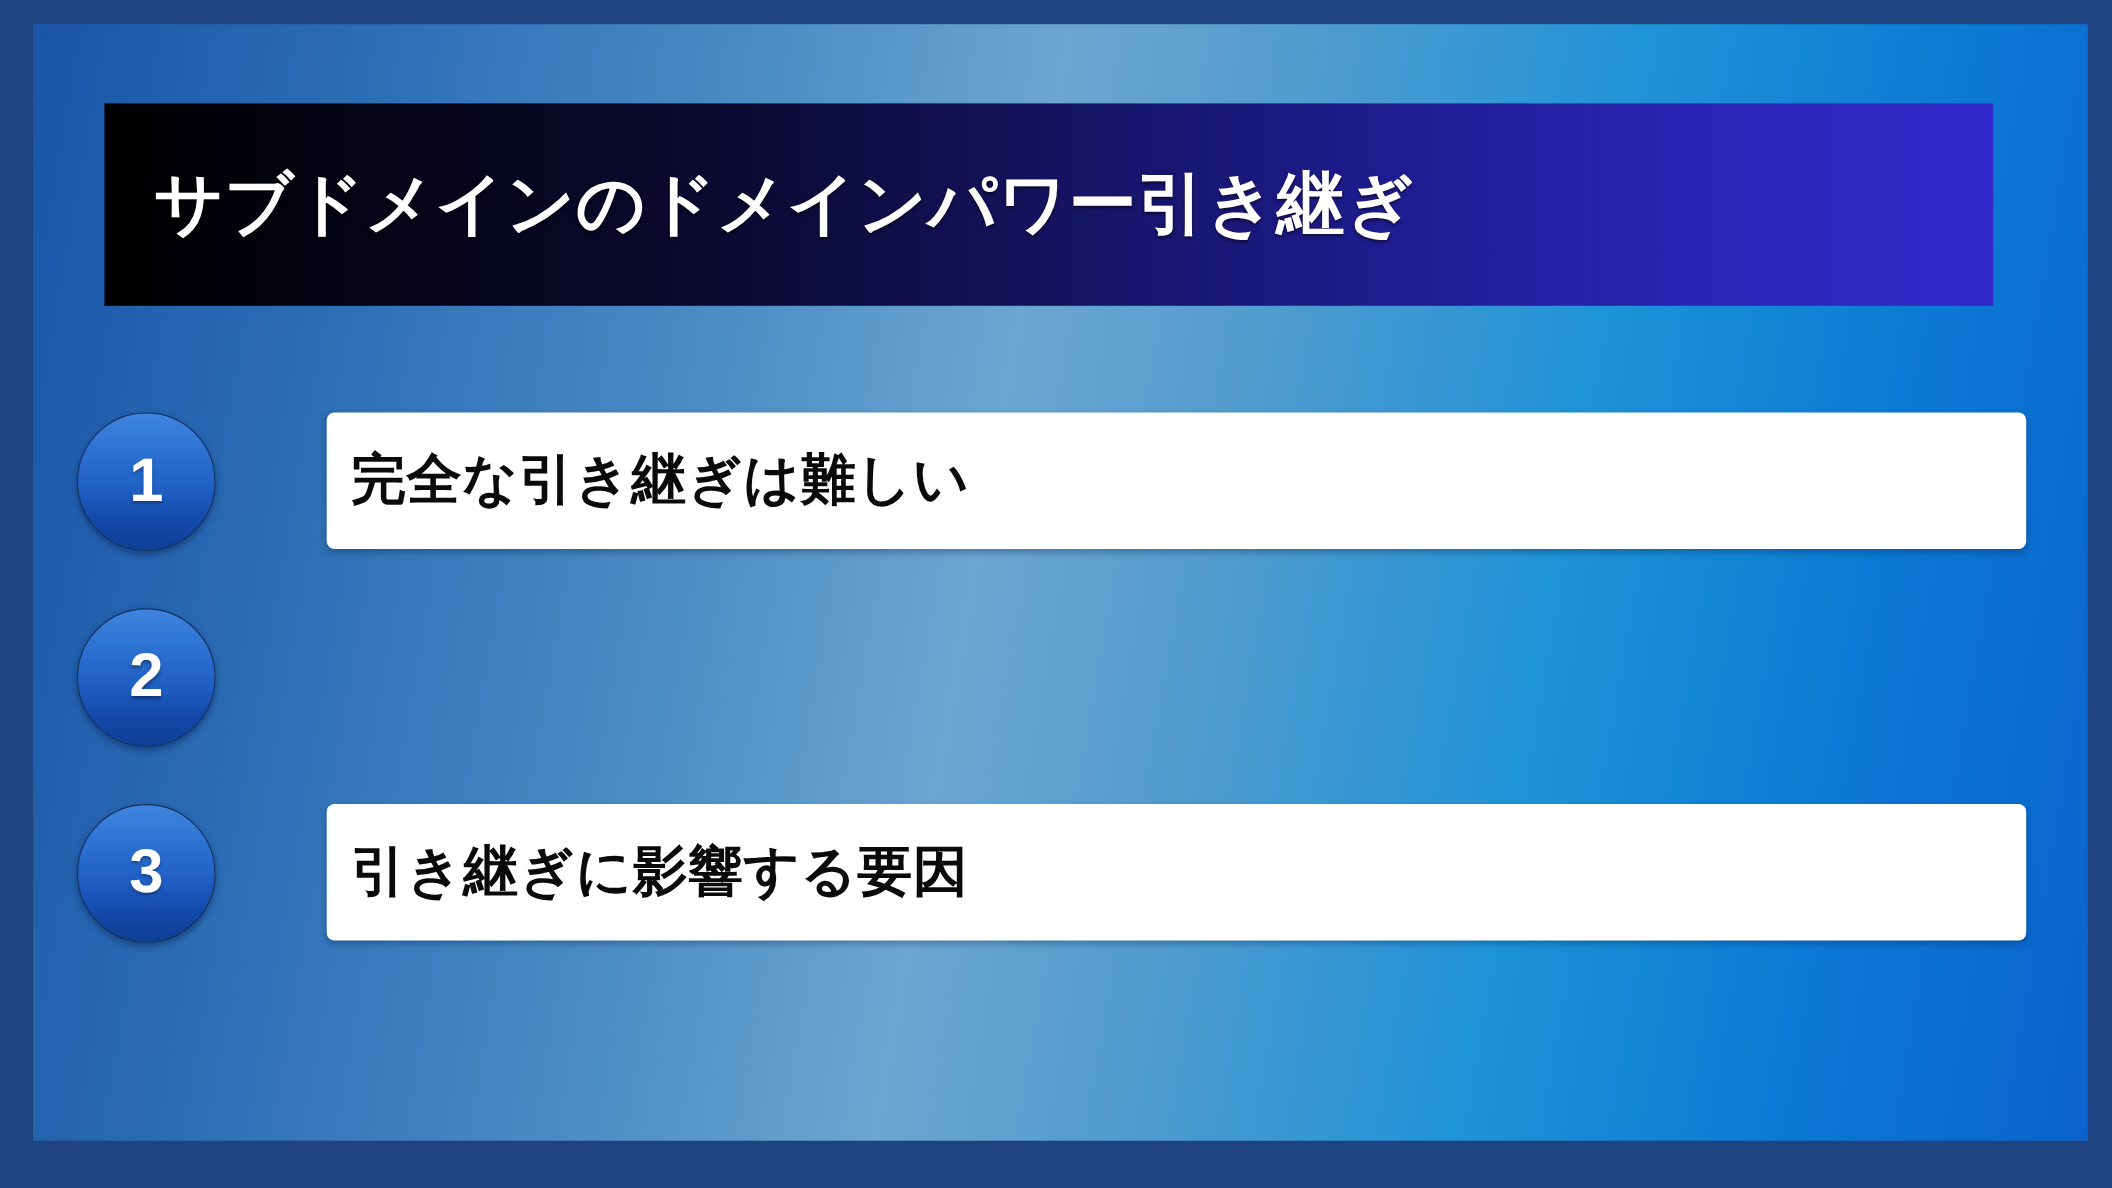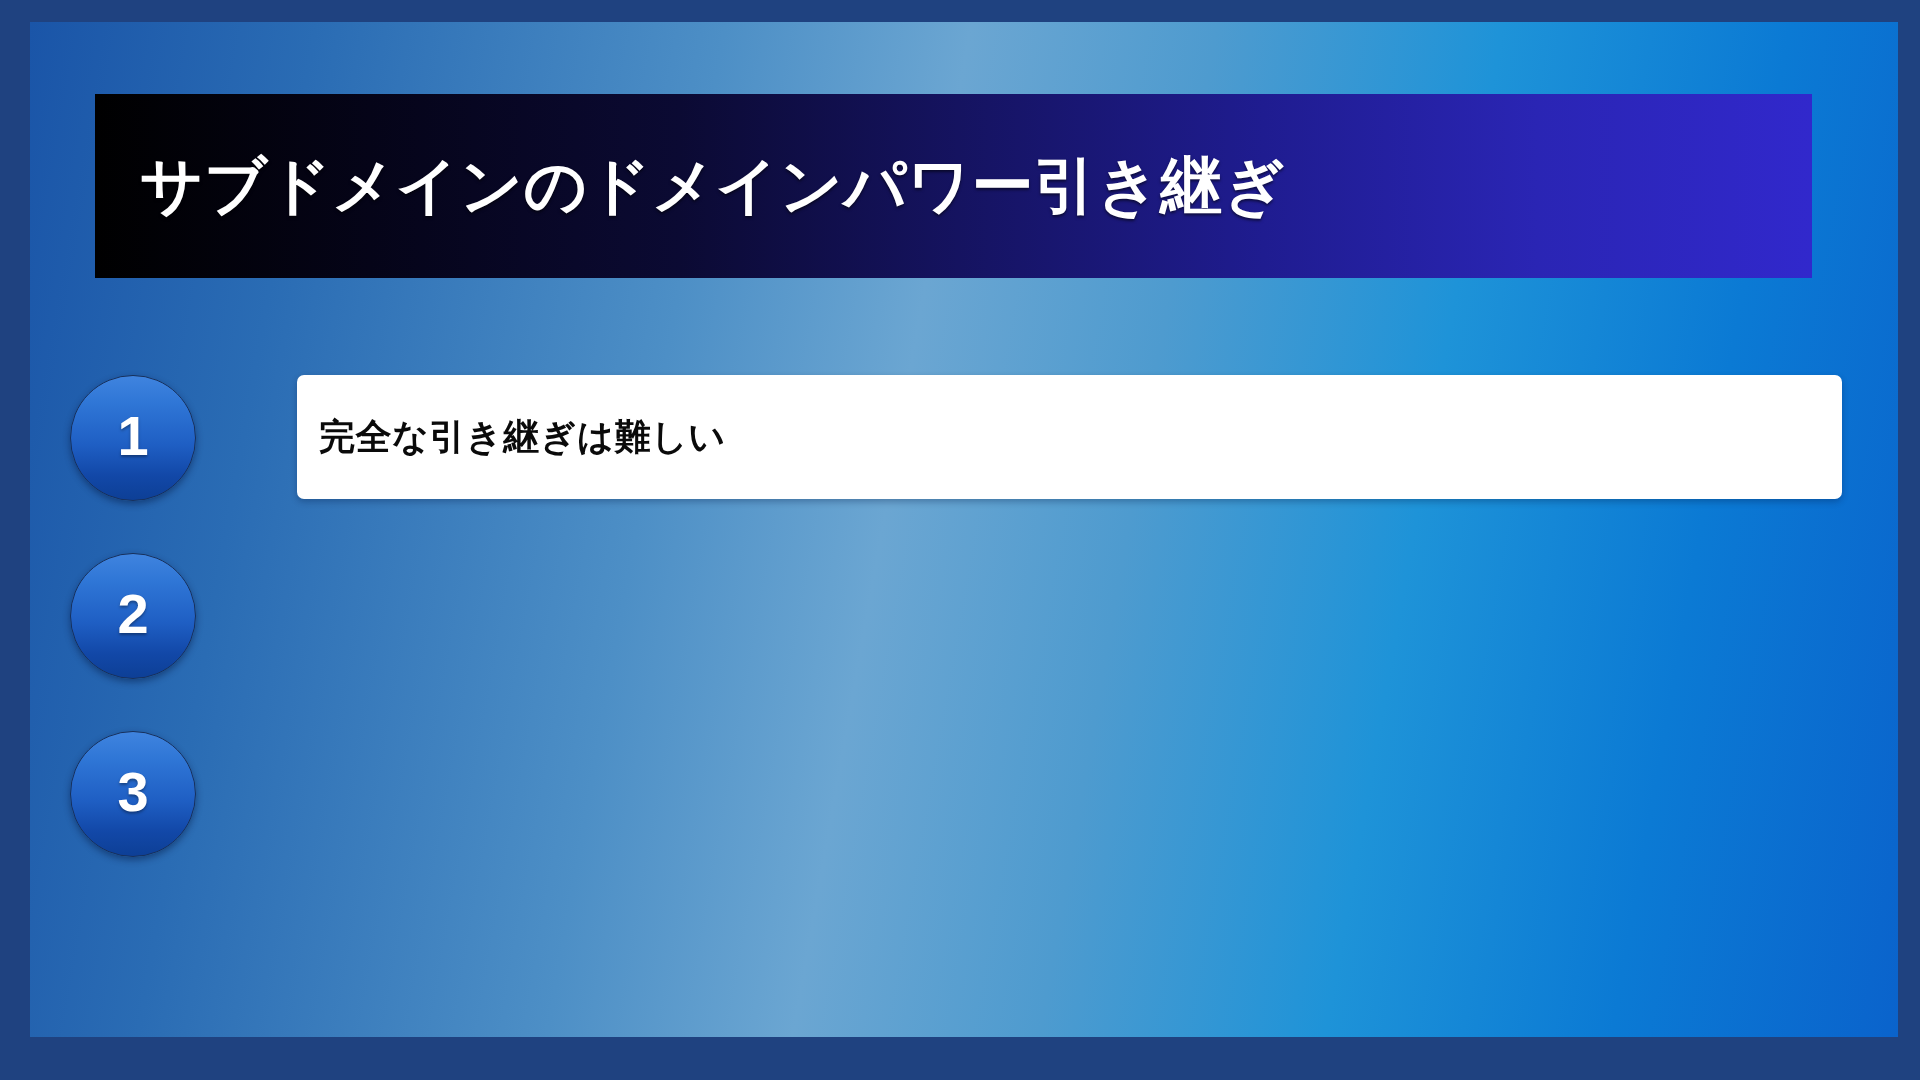--- a/index.html
+++ b/index.html
@@ -122,21 +122,21 @@
     height: 124px;
     background: #ffffff;
     border-radius: 7px;
     box-shadow: 0 3px 6px rgba(0, 25, 70, 0.30);
     display: flex;
     align-items: center;
     box-sizing: border-box;
   }
   .card-text {
     color: #0a0a0a;
-    font-size: 36px;
+    font-size: 50px;
     font-weight: bold;
     padding-left: 22px;
     line-height: 1.15;
     white-space: nowrap;
     letter-spacing: 0.5px;
   }
 </style>
 </head>
 <body>
 
@@ -161,17 +161,20 @@
       <div class="row">
         <div class="badge">
           <span class="badge-num">2</span>
         </div>
       </div>
 
       <div class="row">
         <div class="badge">
           <span class="badge-num">3</span>
         </div>
+        <div class="card">
+          <span class="card-text">引き継ぎに影響する要因</span>
+        </div>
       </div>
 
     </div>
   </div>
 </div>
 
 </body></html>

